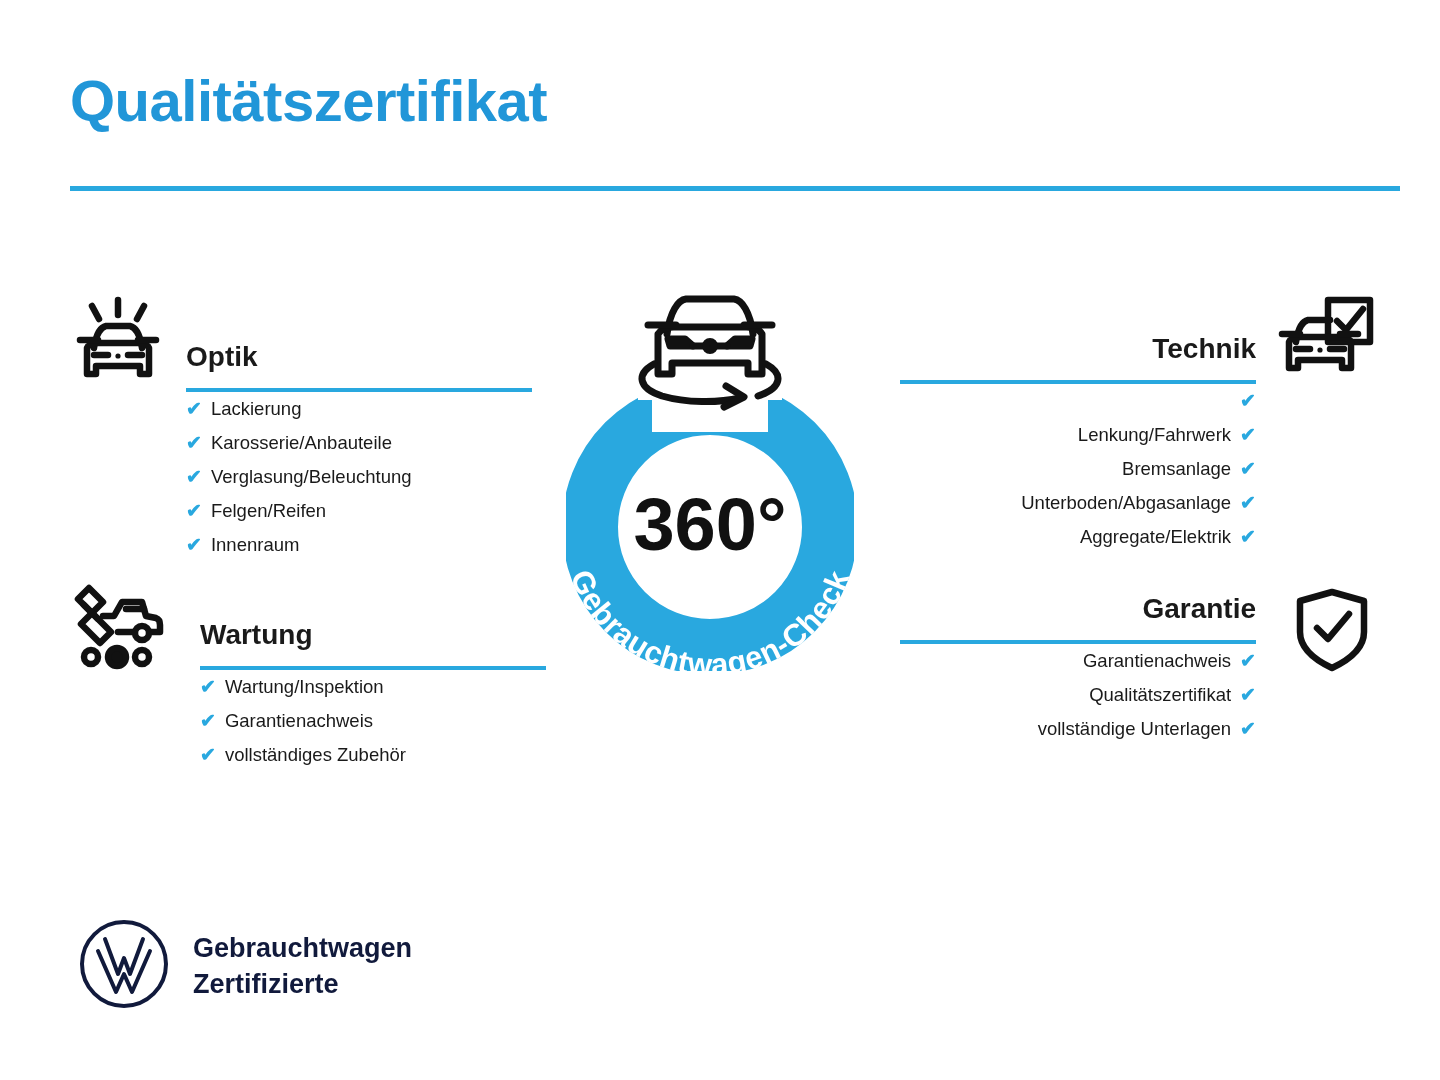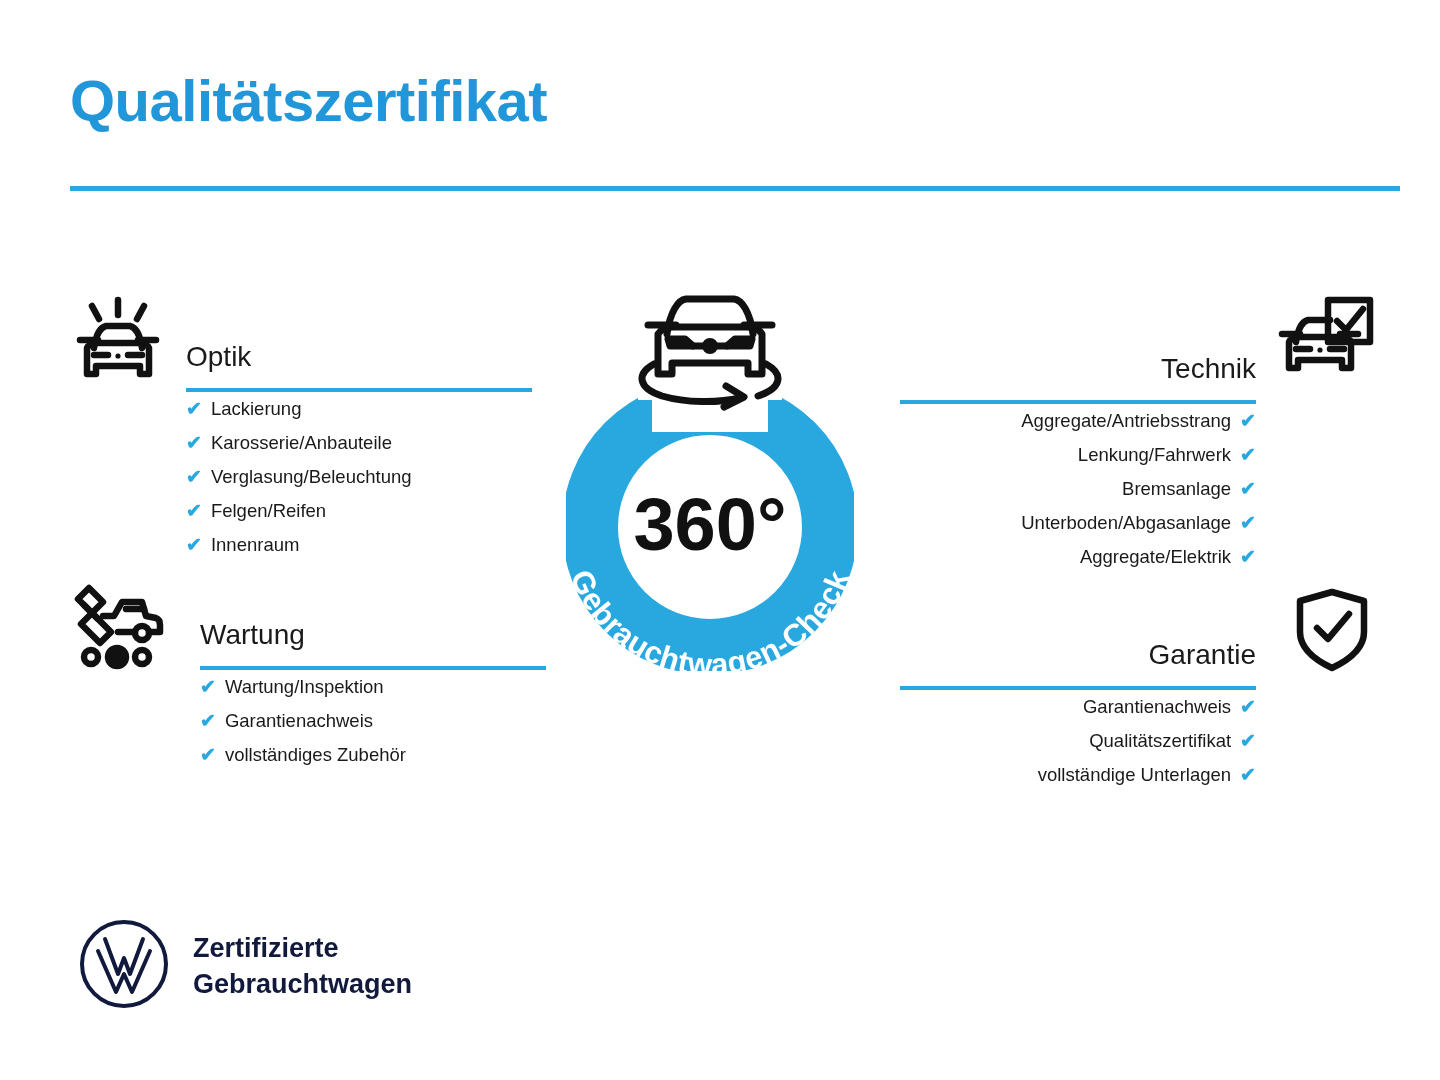--- a/index.html
+++ b/index.html
@@ -40,21 +40,21 @@
   
   .section {
     position: absolute;
   }
   .section-head {
     position: relative;
     height: 52px;
   }
   .section-title {
     font-size: 28px;
-    font-weight: normal;
+    font-weight: bold;
     color: #1a1a1a;
     line-height: 34px;
     white-space: nowrap;
   }
   .section-rule {
     position: absolute;
     bottom: 0;
     left: 0;
     width: 100%;
     height: 4px;
@@ -232,28 +232,27 @@
 
     <line x1="4" y1="38" x2="22" y2="38"></line>
     <line x1="62" y1="38" x2="80" y2="38"></line>
 
     <line x1="18" y1="53" x2="32" y2="53"></line>
     <line x1="52" y1="53" x2="66" y2="53"></line>
     <circle cx="42" cy="54" r="2.6" fill="#111111" stroke="none"></circle>
   </svg>
 </div>
 
-<div class="section col-right" id="sec-technik" style="left:900px; top:352px; width:356px;">
+<div class="section col-right" id="sec-technik" style="left:900px; top:332px; width:356px;">
   <div class="section-head">
     <div class="section-title">Technik</div>
     <div class="section-rule"></div>
   </div>
   <ul class="check-list">
     <li>
-      <span>Aggregate/Antriebsstrang</span>
       <span class="tick">✔</span>
     </li>
     <li>
       <span>Lenkung/Fahrwerk</span>
       <span class="tick">✔</span>
     </li>
     <li>
       <span>Bremsanlage</span>
       <span class="tick">✔</span>
     </li>
@@ -269,21 +268,21 @@
 </div>
 
 <div class="sec-icon" style="left:1292px; top:587px; width:80px; height:86px;">
   <svg width="80" height="86" viewBox="0 0 80 86" fill="none" stroke="#111111" stroke-width="6.5" stroke-linecap="round" stroke-linejoin="round">
     <path d="M40 5 L72 14 L72 45 C72 62 57 73 40 81
              C23 73 8 62 8 45 L8 14 Z"></path>
     <polyline points="25,41 36,52 57,27"></polyline>
   </svg>
 </div>
 
-<div class="section col-right" id="sec-garantie" style="left:900px; top:638px; width:356px;">
+<div class="section col-right" id="sec-garantie" style="left:900px; top:592px; width:356px;">
   <div class="section-head">
     <div class="section-title">Garantie</div>
     <div class="section-rule"></div>
   </div>
   <ul class="check-list">
     <li>
       <span>Garantienachweis</span>
       <span class="tick">✔</span>
     </li>
     <li>
@@ -347,16 +346,16 @@
 <div class="footer-logo">
   <span class="vw-mark">
     <svg width="92" height="92" viewBox="0 0 92 92" fill="none" stroke="#111A3C" stroke-width="4" stroke-linecap="round" stroke-linejoin="round">
       <circle cx="46" cy="46" r="42"></circle>
 
       <path d="M27 21 L40 56 L46 40 L52 56 L65 21"></path>
       <path d="M20 33 L38 74 L46 56 L54 74 L72 33"></path>
     </svg>
   </span>
   <span class="logo-text">
+    <span style="display:block">Gebrauchtwagen</span>
     <span style="display:block">Zertifizierte</span>
-    <span style="display:block">Gebrauchtwagen</span>
   </span>
 </div>
 
 </body></html>

